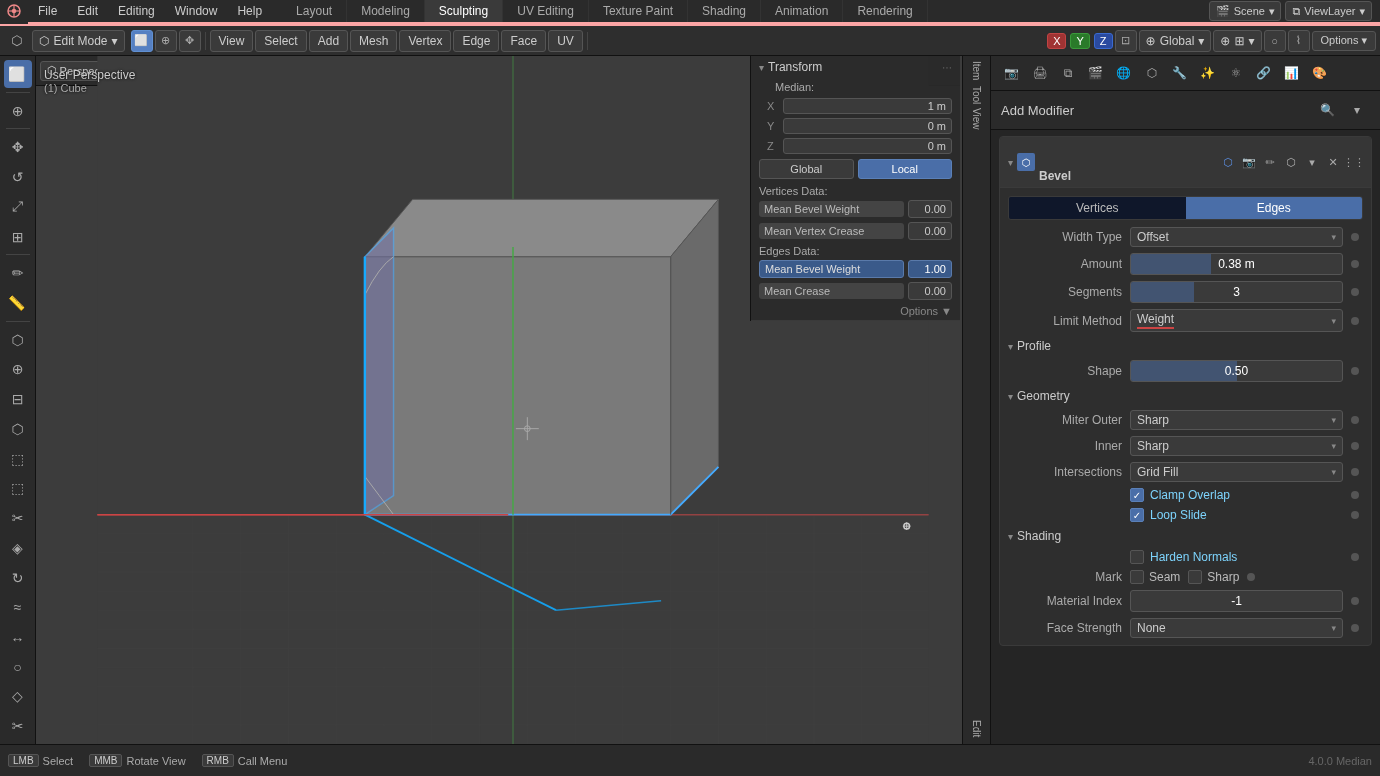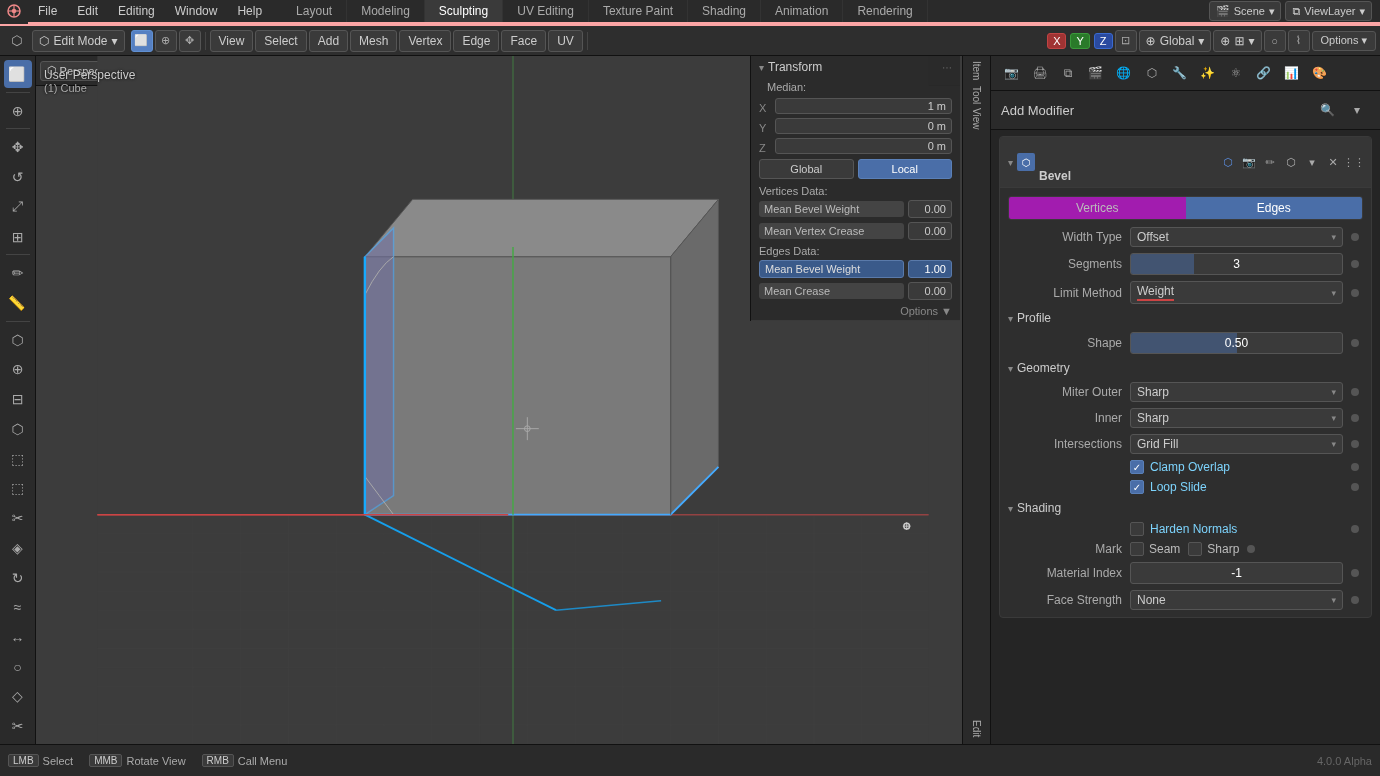--- a/index.html
+++ b/index.html
@@ -291,23 +291,24 @@
       color: #ccc;
       cursor: pointer;
     }
     .panel-header .arrow {
       margin-right: 4px;
       color: #888;
       font-size: 10px;
     }
     .coord-row {
       display: flex;
-      align-items: flex-end;
+      align-items: center;
       padding: 2px 8px;
       gap: 4px;
+      margin-left: 8px;
     }
     .coord-label {
       width: 12px;
       font-size: 11px;
       color: #888;
     }
     .coord-value {
       flex: 1;
       background: #3a3a3a;
       border: 1px solid #555;
@@ -498,21 +499,21 @@
       border-radius: 3px;
       overflow: hidden;
       border: 1px solid #3a3a3a;
     }
     .tab-btn {
       flex: 1;
       text-align: center;
       padding: 4px;
       font-size: 12px;
       cursor: pointer;
-      background: #a21caf;
+      background: #0f172a;
       color: #bbb;
     }
     .tab-btn.active {
       background: #4a6ea8;
       color: #fff;
     }
 
     .prop-row {
       display: flex;
       align-items: center;
@@ -1071,20 +1072,28 @@
 
         <div class="prop-row">
           <span class="prop-label">Width Type</span>
           <div class="prop-value">
             <span>Offset</span>
             <span class="arrow">▾</span>
           </div>
           <div class="prop-dot"></div>
         </div>
 
+        <div class="prop-row">
+          <span class="prop-label">Amount</span>
+          <div class="prop-slider">
+            <div class="prop-slider-fill" style="width:38%;"></div>
+            <span class="prop-slider-text">0.38 m</span>
+          </div>
+          <div class="prop-dot"></div>
+        </div>
 
         <div class="prop-row">
           <span class="prop-label">Segments</span>
           <div class="prop-slider">
             <div class="prop-slider-fill" style="width:30%;"></div>
             <span class="prop-slider-text">3</span>
           </div>
           <div class="prop-dot"></div>
         </div>
 
@@ -1223,14 +1232,14 @@
     <span>Select</span>
   </div>
   <div class="status-item">
     <span class="status-key">MMB</span>
     <span>Rotate View</span>
   </div>
   <div class="status-item">
     <span class="status-key">RMB</span>
     <span>Call Menu</span>
   </div>
-  <div class="status-version">4.0.0 Alpha</div>
+  <div class="status-version">4.0.0 Median</div>
 </div>
 
 </body></html>

